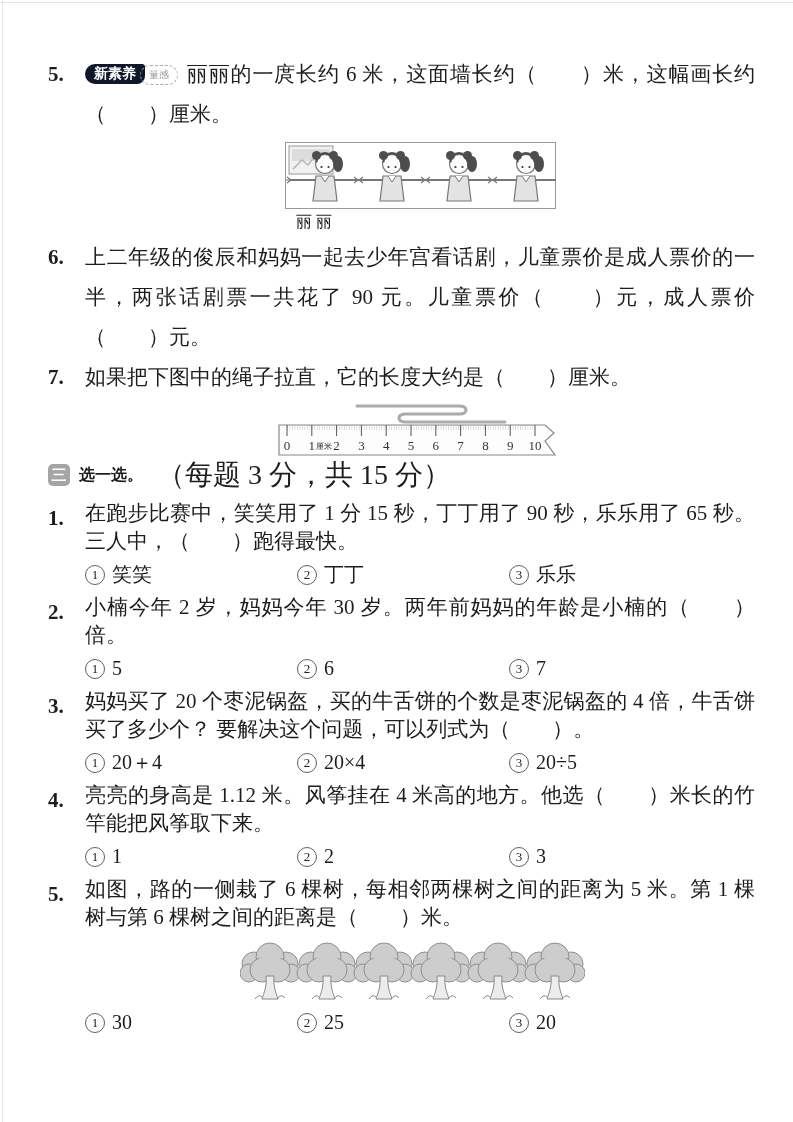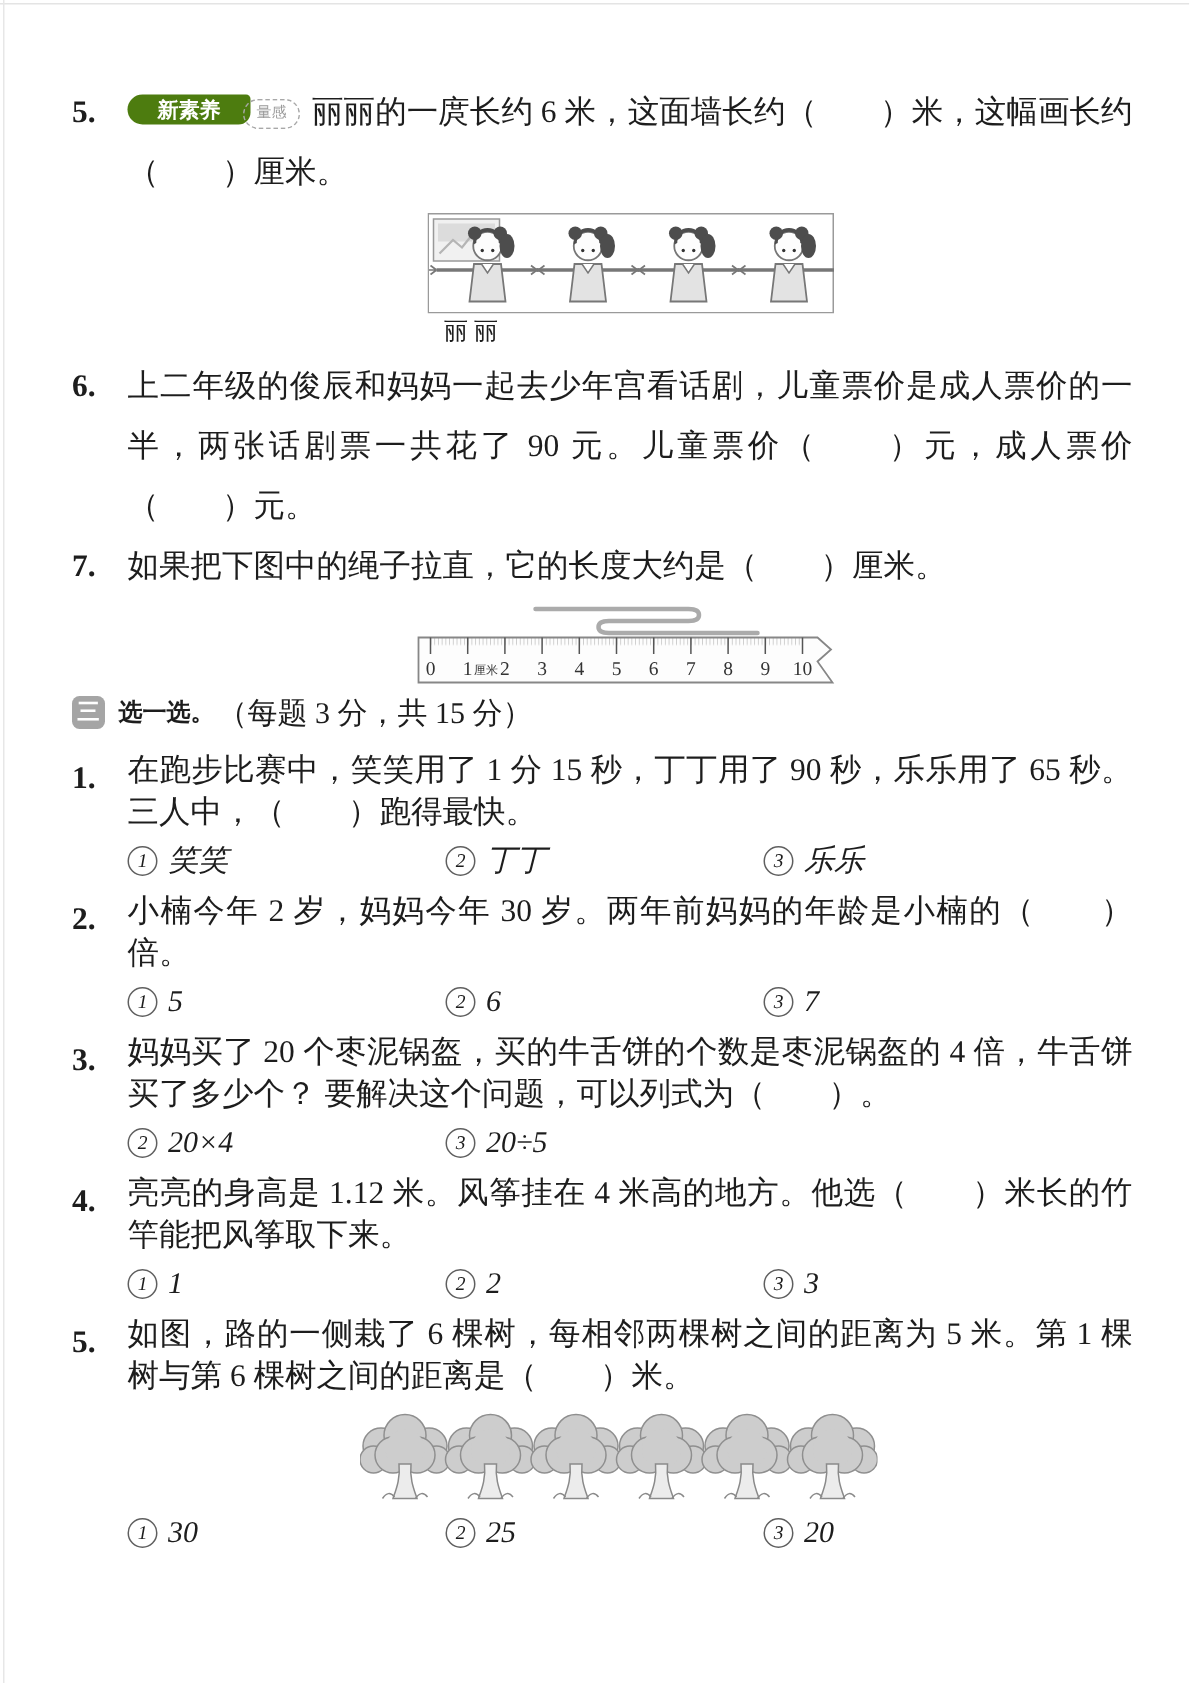--- a/index.html
+++ b/index.html
@@ -6,37 +6,37 @@
   .page{position:relative;width:793px;height:1122px;background:#fff;overflow:hidden;
         font-family:"Liberation Serif","DejaVu Serif",serif;color:#1d1d1d;}
   .scan-top{position:absolute;top:2px;left:0;width:100%;height:1px;background:#e4e4e4;}
   .scan-left{position:absolute;top:0;left:2px;width:1px;height:100%;background:#e7e7e7;}
   .content{position:absolute;left:48px;top:54px;width:707px;}
   .question{position:relative;padding-left:37px;text-align:justify;}
   .qnum{position:absolute;left:0;top:0;font-weight:bold;font-size:21px;line-height:40px;}
   .choice .qnum{line-height:38px;}
   .qtext{margin:0;font-size:21px;line-height:40px;}
   .choice .qtext{line-height:28px;}
-  .badge-dark{display:inline-block;background:#4d7c0f;color:#fff;
-      font-family:Liberation Sans, sans-serif;font-size:14px;font-weight:bold;
-      line-height:20px;padding:0 20px;border-radius:10px 3px 8px 10px;vertical-align:3px;}
+  .badge-dark{display:inline-block;background:#0f172a;color:#fff;
+      font-family:Liberation Serif, serif;font-size:14px;font-weight:bold;
+      line-height:20px;padding:0 9px;border-radius:10px 3px 8px 10px;vertical-align:3px;}
   .badge-outline{display:inline-block;border:1px dashed #a8a8a8;color:#999;
       font-family:"Liberation Sans","DejaVu Sans",sans-serif;font-size:10px;
       line-height:18px;padding:0 8px;border-radius:10px;margin:0 8px 0 -5px;vertical-align:3px;}
   .girls-wrap{margin:8px 0 0 200px;line-height:0;}
   .fig-caption{margin:2px 0 0 211px;font-size:16px;line-height:22px;letter-spacing:4px;}
   .q6{margin-top:4px;}
   .ruler-wrap{margin:0 0 0 190px;line-height:0;}
   .sec-header{margin-top:4px;display:flex;align-items:center;height:28px;}
   .sec-icon{width:22px;height:22px;background:#a5a5a5;color:#fff;border-radius:5px;
       text-align:center;line-height:22px;font-size:15px;font-weight:bold;flex:0 0 22px;}
   .sec-title{font-size:16px;font-weight:bold;margin-left:9px;}
-  .sec-note{font-size:20px;margin-left:2px;}
+  .sec-note{font-size:28px;margin-left:14px;}
   .choice-q1{margin-top:10px;}
-  .options{display:flex;font-size:20px;line-height:38px;font-style:italic;}
+  .options{display:flex;font-size:20px;line-height:38px;}
   .opt{width:212px;white-space:nowrap;}
   .opt:last-child{width:auto;}
   .circ{display:inline-block;width:18px;height:18px;border:1px solid #5f5f5f;border-radius:50%;
       text-align:center;line-height:17px;font-size:13px;margin-right:7px;vertical-align:2px;}
   .trees-wrap{margin:4px 0 0 155px;line-height:0;}
 </style>
 </head>
 <body>
 
 <div class="page">
@@ -155,20 +155,21 @@
         <div class="opt"><span class="circ">1</span><span>5</span></div>
         <div class="opt"><span class="circ">2</span><span>6</span></div>
         <div class="opt"><span class="circ">3</span><span>7</span></div>
       </div>
     </div>
 
     <div class="question choice">
       <span class="qnum">3.</span>
       <p class="qtext">妈妈买了 20 个枣泥锅盔，买的牛舌饼的个数是枣泥锅盔的 4 倍，牛舌饼买了多少个？ 要解决这个问题，可以列式为（　　）。</p>
       <div class="options">
+        <div class="opt"><span class="circ">1</span><span>20＋4</span></div>
         <div class="opt"><span class="circ">2</span><span>20×4</span></div>
         <div class="opt"><span class="circ">3</span><span>20÷5</span></div>
       </div>
     </div>
 
     <div class="question choice">
       <span class="qnum">4.</span>
       <p class="qtext">亮亮的身高是 1.12 米。风筝挂在 4 米高的地方。他选（　　）米长的竹竿能把风筝取下来。</p>
       <div class="options">
         <div class="opt"><span class="circ">1</span><span>1</span></div>

